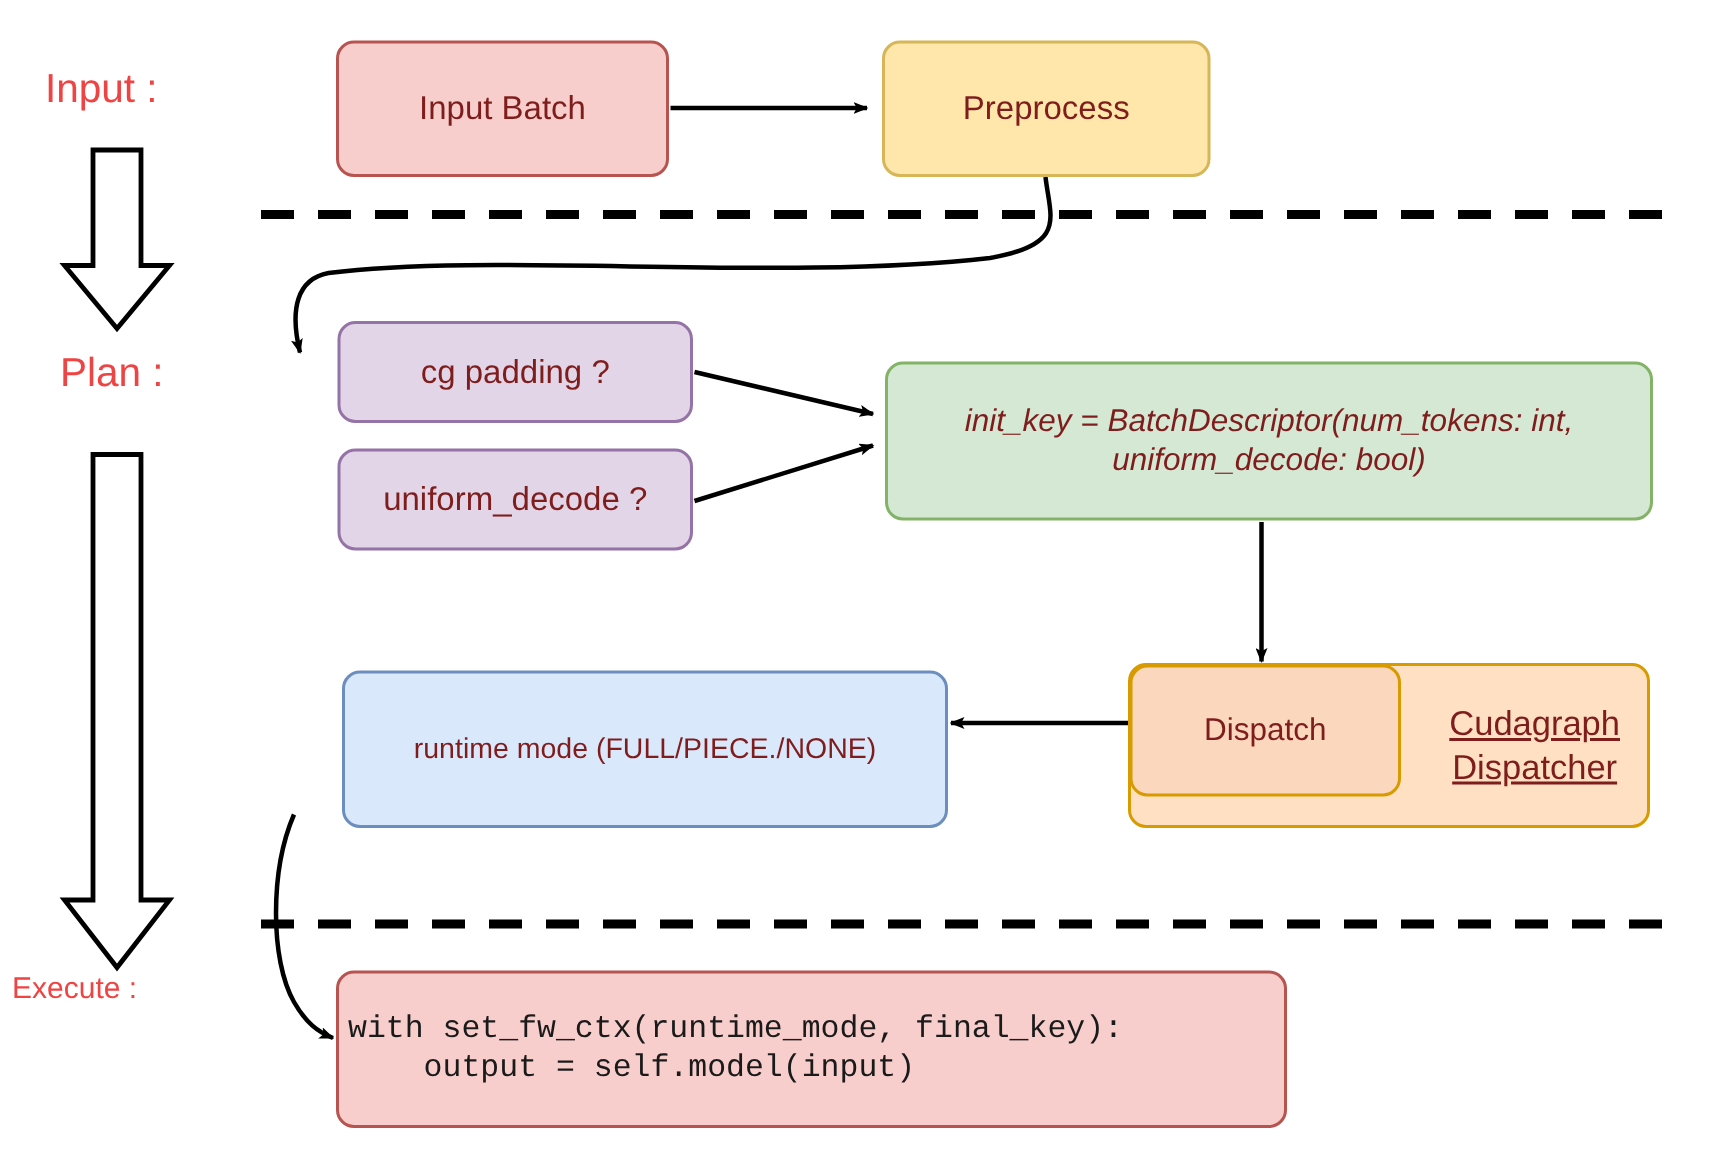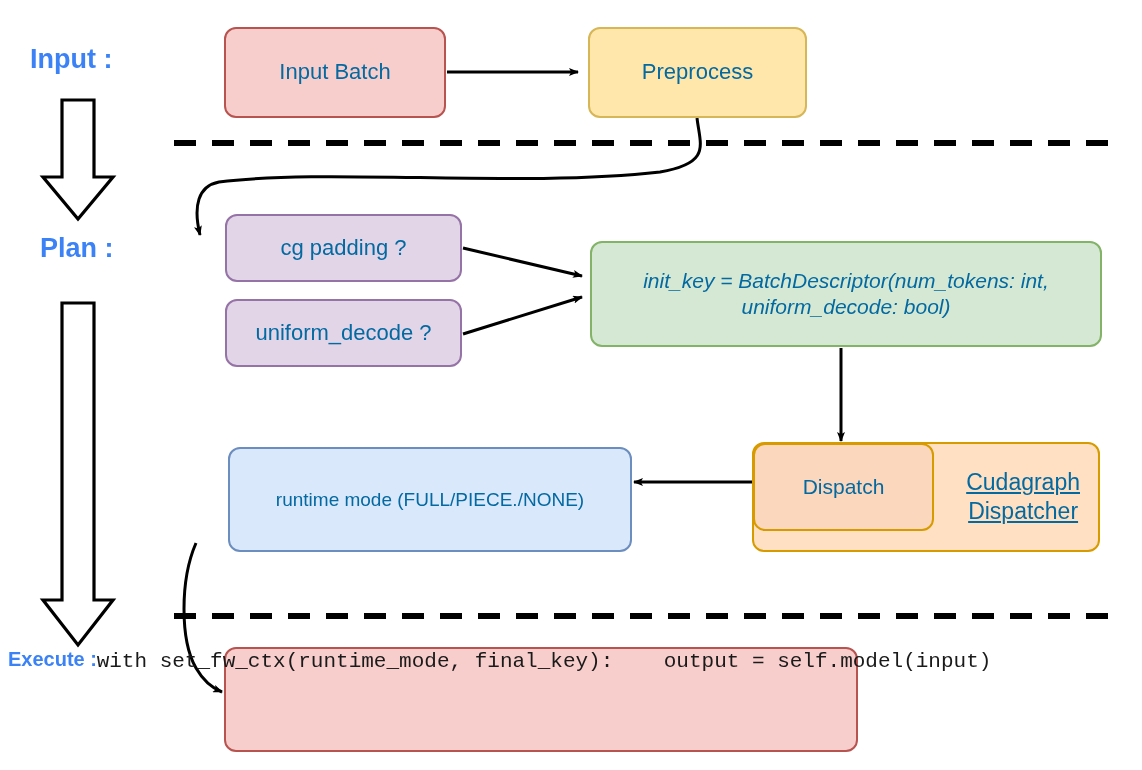--- a/index.html
+++ b/index.html
@@ -26,26 +26,26 @@
     pointer-events: none;
   }
   .node {
     position: absolute;
     box-sizing: border-box;
     display: flex;
     align-items: center;
     justify-content: center;
     text-align: center;
     line-height: 1.22;
-    color: #0369a1;
+    color: #7f1d1d;
   }
   .stage-label {
     position: absolute;
-    font-weight: bold;
-    color: #3b82f6;
+    font-weight: normal;
+    color: #ef4444;
     white-space: nowrap;
   }
   .code-node {
     font-family: "Liberation Mono", monospace;
     white-space: pre;
     text-align: left;
     justify-content: flex-start;
     color: #1a1a1a;
   }
   .dispatcher-outer {
@@ -136,18 +136,18 @@
     <span>Dispatch</span>
   </div>
 
   <div class="node" style="left:228px; top:447px; width:404px; height:105px; background:#dae8fc;
               border:2px solid #6c8ebf; border-radius:12px; font-size:19px; flex-direction:column;">
     <span>runtime mode (FULL/PIECE./NONE)</span>
   </div>
 
   <div class="node code-node" style="left:224px; top:647px; width:634px; height:105px; background:#f8cecc;
               border:2px solid #b85450; border-radius:12px; font-size:21px; padding-left:6px;
-              flex-direction:row; align-items:flex-start; justify-content:center;">
+              flex-direction:column; align-items:flex-start; justify-content:center;">
     <span>with set_fw_ctx(runtime_mode, final_key):</span>
     <span>    output = self.model(input)</span>
   </div>
 
 </div>
 
 </body></html>

